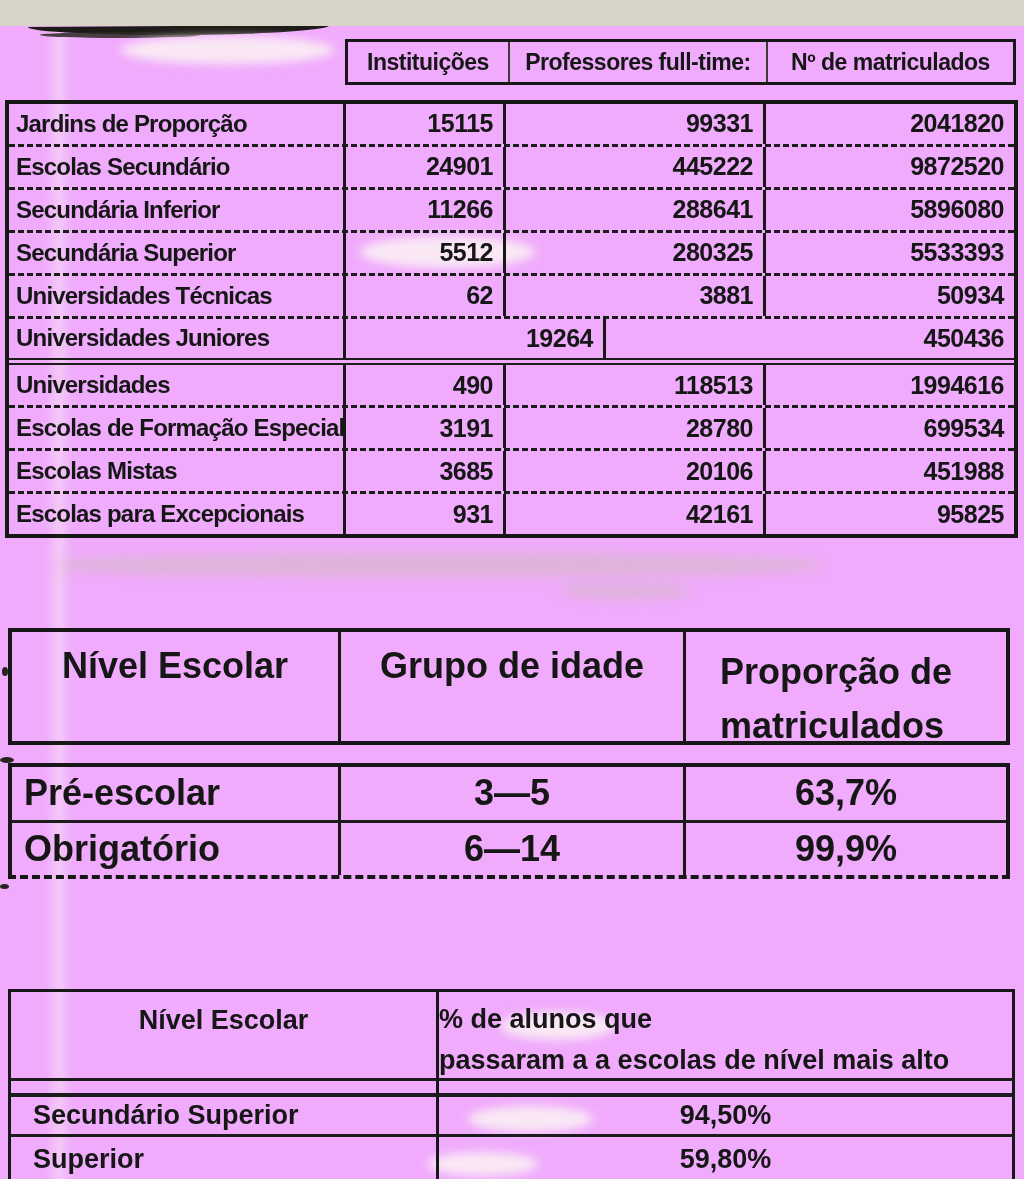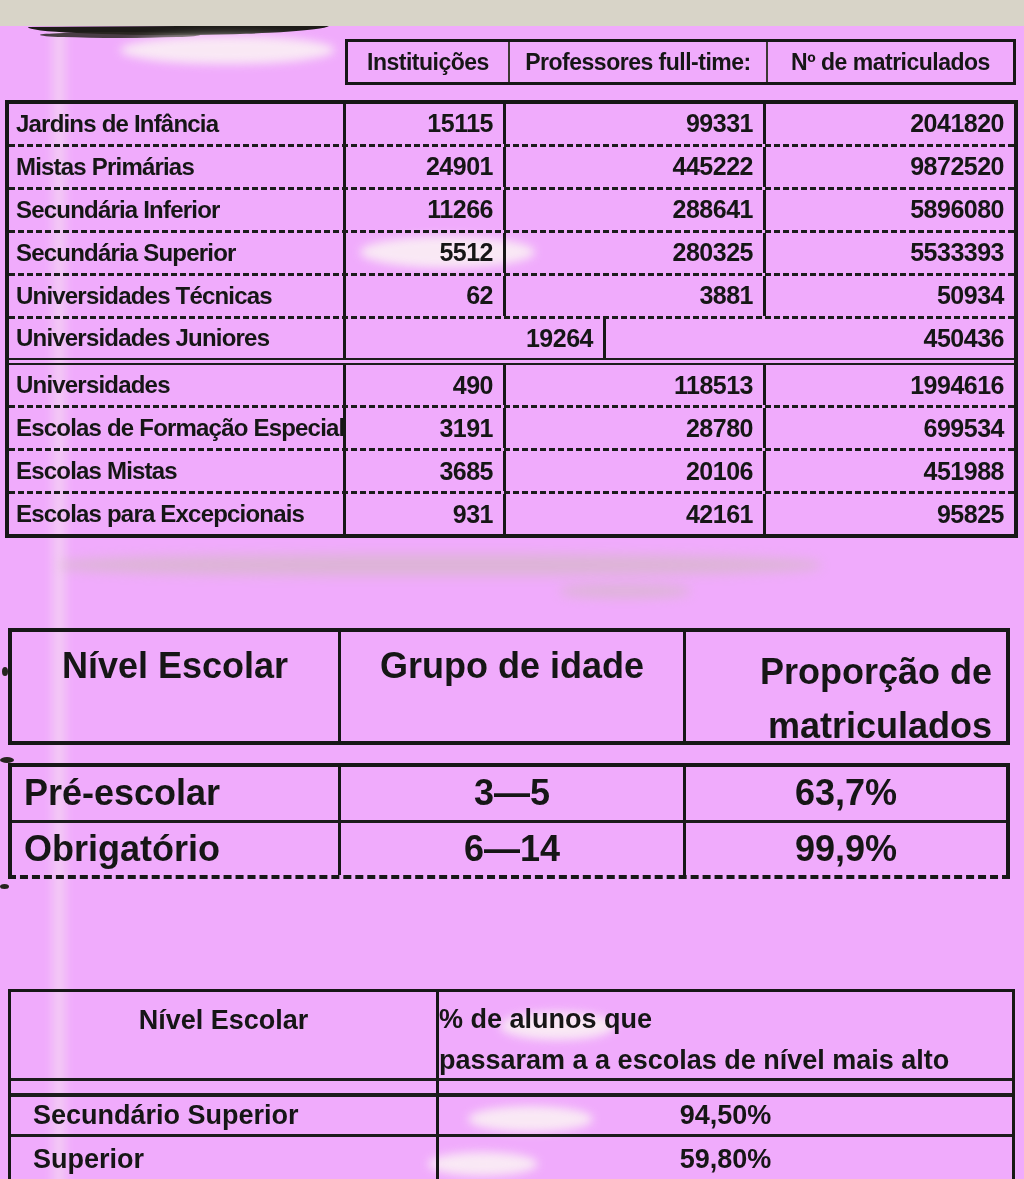--- a/index.html
+++ b/index.html
@@ -44,21 +44,21 @@
   .t1-n3{flex:1;}
   
   .t2-header{
     position:absolute;left:8px;top:602px;width:1002px;height:117px;
     border:4px solid #171717;box-sizing:border-box;display:flex;
     font-size:36px;font-weight:bold;
   }
   .t2h{box-sizing:border-box;padding-top:13px;}
   .t2h1{width:326px;text-align:center;}
   .t2h2{width:345px;text-align:center;border-left:3px solid #171717;}
-  .t2h3{flex:1;text-align:right;border-left:3px solid #171717;padding-right:14px;padding-left:34px;line-height:1.5;}
+  .t2h3{flex:1;border-left:3px solid #171717;padding-right:14px;padding-left:34px;line-height:1.5;}
   .t2-body{
     position:absolute;left:8px;top:737px;width:1002px;height:116px;
     border:4px solid #171717;border-bottom-style:dashed;box-sizing:border-box;
     display:flex;flex-direction:column;font-size:36px;font-weight:bold;
   }
   .t2-row{flex:1;display:flex;box-sizing:border-box;min-height:0;}
   .t2-row.first{border-bottom:3px solid #1c1c1c;}
   .t2c{display:flex;align-items:center;box-sizing:border-box;}
   .t2c1{width:326px;padding-left:12px;}
   .t2c2{width:345px;justify-content:center;border-left:3px solid #171717;}
@@ -100,27 +100,27 @@
   <div class="speck" style="left:2px;top:641px;width:6px;height:9px;"></div>
 
   <div class="t1-header">
     <div class="hc hc1">Instituições</div>
     <div class="hc hc2">Professores full-time:</div>
     <div class="hc hc3">Nº de matriculados</div>
   </div>
 
   <div class="t1-body">
     <div class="t1-row">
-      <div class="t1c t1-label">Jardins de Infância</div>
+      <div class="t1c t1-label">Jardins de Proporção</div>
       <div class="t1c t1-num t1-n1">15115</div>
       <div class="t1c t1-num t1-n2">99331</div>
       <div class="t1c t1-num t1-n3">2041820</div>
     </div>
     <div class="t1-row">
-      <div class="t1c t1-label">Mistas Primárias</div>
+      <div class="t1c t1-label">Escolas Secundário</div>
       <div class="t1c t1-num t1-n1">24901</div>
       <div class="t1c t1-num t1-n2">445222</div>
       <div class="t1c t1-num t1-n3">9872520</div>
     </div>
     <div class="t1-row">
       <div class="t1c t1-label">Secundária Inferior</div>
       <div class="t1c t1-num t1-n1">11266</div>
       <div class="t1c t1-num t1-n2">288641</div>
       <div class="t1c t1-num t1-n3">5896080</div>
     </div>

